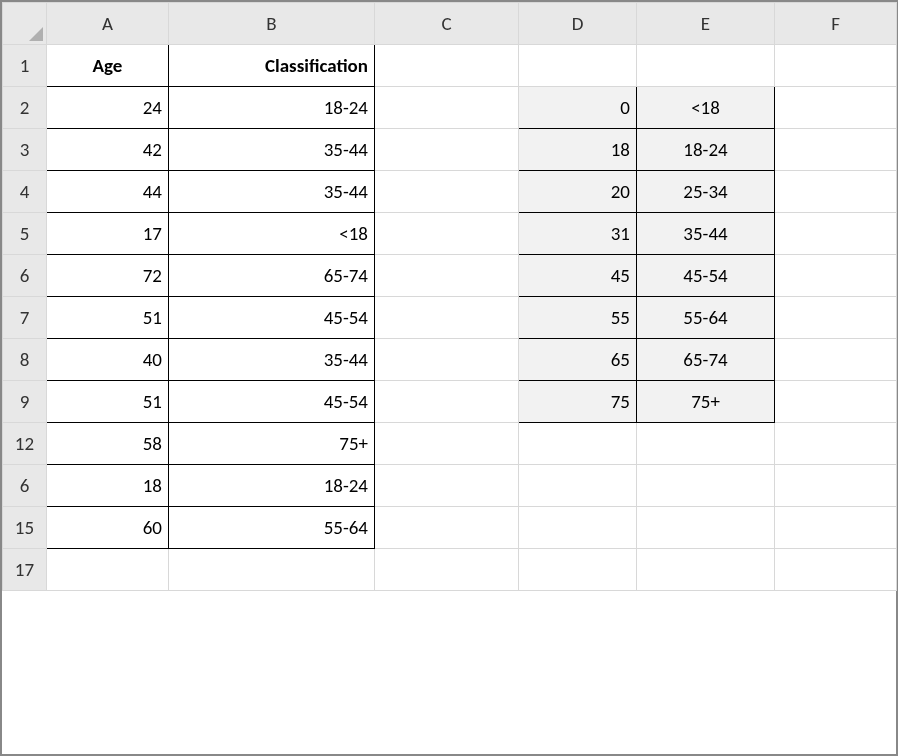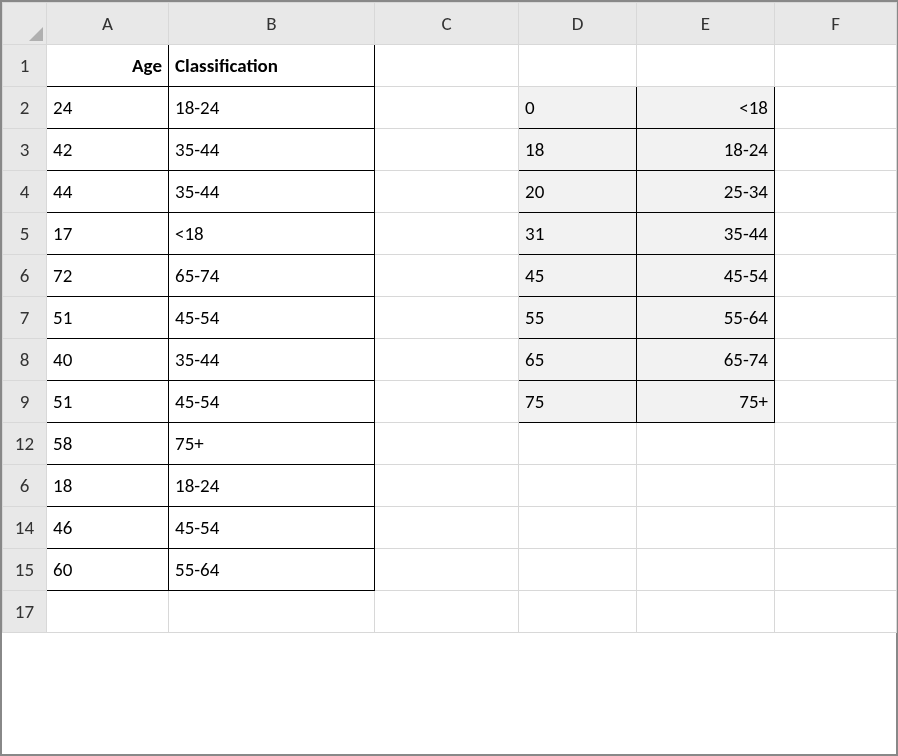--- a/index.html
+++ b/index.html
@@ -68,22 +68,22 @@
     width: 44px;
   }
   .cA { width: 122px; }
   .cB { width: 206px; }
   .cC { width: 144px; }
   .cD { width: 118px; }
   .cE { width: 138px; }
   .cF { width: 122px; }
 
   .cell { background:#fff; }
-  .alR { text-align: left; margin-top: 15px; }
-  .alL { text-align: right; }
+  .alR { text-align: right; margin-top: 15px; }
+  .alL { text-align: center; }
   .bold { font-weight: bold; }
   .bx-t { border-top: 1.5px solid #000 !important; }
   .bx-b { border-bottom: 1.5px solid #000 !important; }
   .bx-l { border-left: 1.5px solid #000 !important; }
   .bx-r { border-right: 1.5px solid #000 !important; }
   
   .shade { background:#f2f2f2; }
 
 </style>
 </head>
@@ -217,29 +217,20 @@
 <tr>
   <th class="rowhdr">6</th>
   <td class="cell alR bx-l bx-b bx-r">18</td>
   <td class="cell alR bx-b bx-r">18-24</td>
   <td class="cell"></td>
   <td class="cell"></td>
   <td class="cell"></td>
   <td class="cell"></td>
 </tr>
 
-<tr>
-  <th class="rowhdr">14</th>
-  <td class="cell alR bx-l bx-b bx-r">46</td>
-  <td class="cell alR bx-b bx-r">45-54</td>
-  <td class="cell"></td>
-  <td class="cell"></td>
-  <td class="cell"></td>
-  <td class="cell"></td>
-</tr>
 
 <tr>
   <th class="rowhdr">15</th>
   <td class="cell alR bx-l bx-b bx-r">60</td>
   <td class="cell alR bx-b bx-r">55-64</td>
   <td class="cell"></td>
   <td class="cell"></td>
   <td class="cell"></td>
   <td class="cell"></td>
 </tr>

